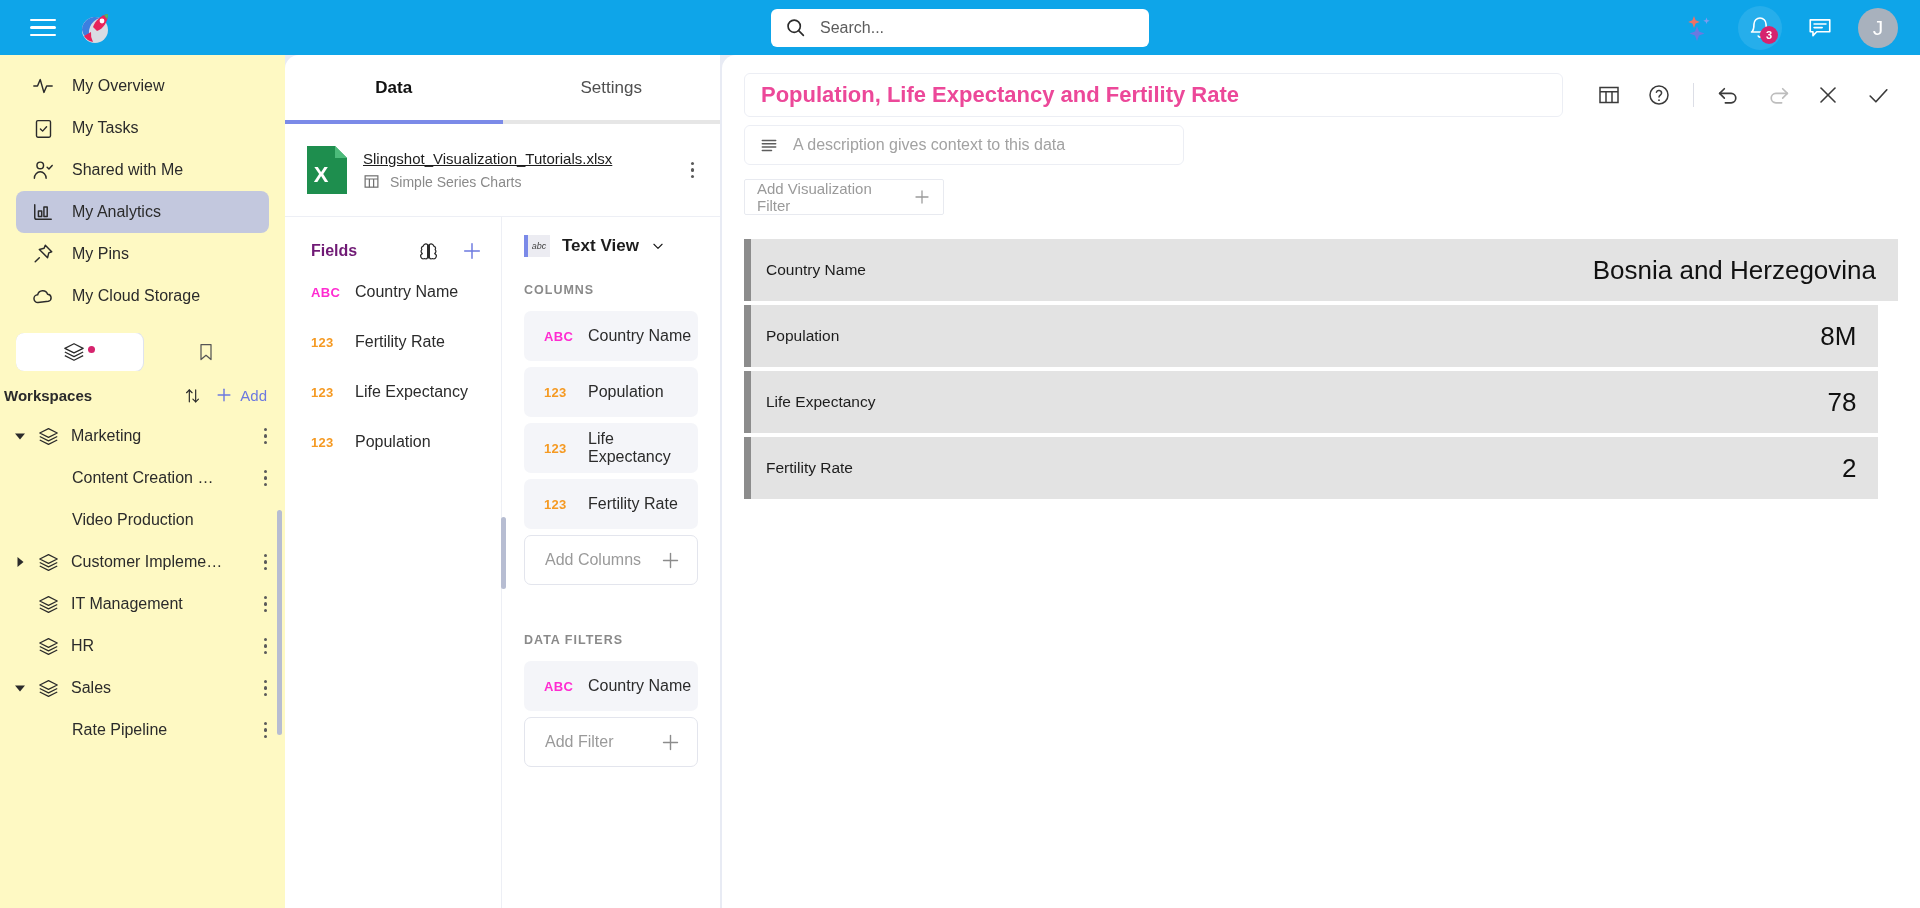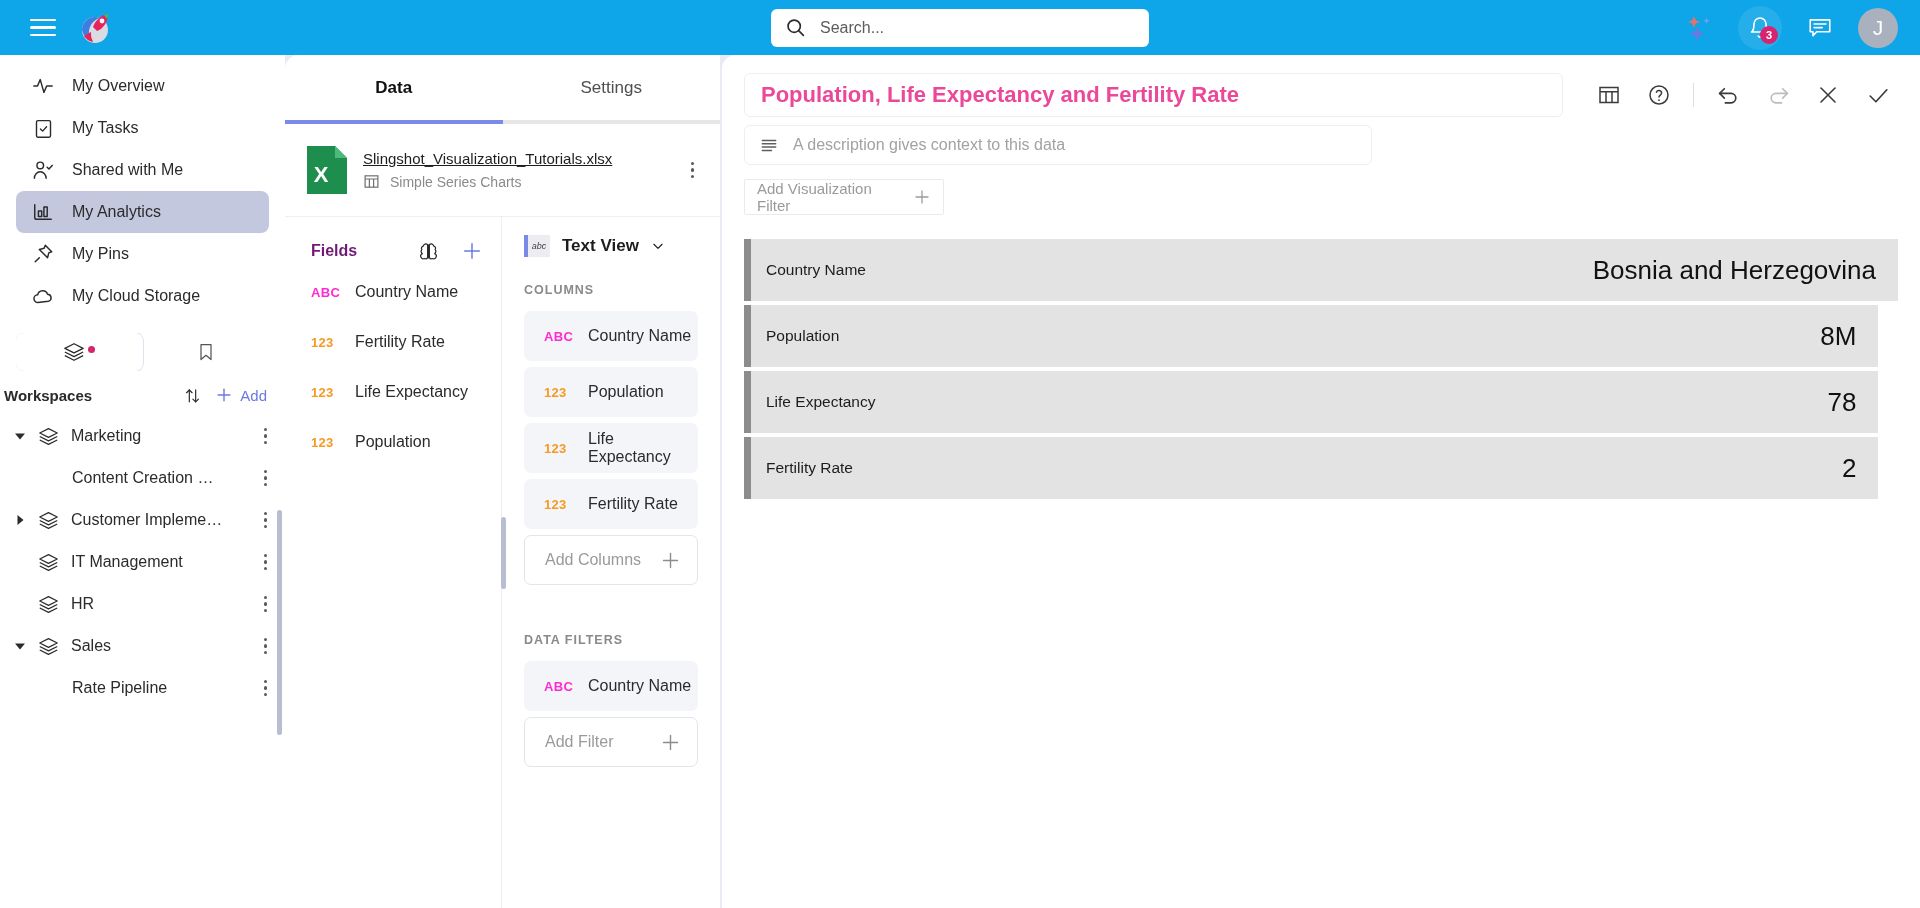--- a/index.html
+++ b/index.html
@@ -59,21 +59,21 @@
     display:flex; align-items:center; justify-content:center;
     font-size:21px; cursor:pointer;
   }
 
   
   .body-row { display:flex; height: 853px; width:100%; }
 
   
   .sidebar {
     width: 285px; flex-shrink:0;
-    background:#ffffff;
+    background:#fef9c3;
     display:flex; flex-direction:column;
     position: relative; overflow:hidden;
   }
   .nav-list { padding-top: 10px; }
   .nav-item {
     height: 42px; margin: 0 16px;
     display:flex; align-items:center; gap:18px;
     padding-left: 16px; border-radius:8px; cursor:pointer;
     color:#2b2b2b; font-size:16px;
   }
@@ -188,21 +188,21 @@
   .title-box {
     flex:1; height: 44px; border:1px solid #eceef4; border-radius:6px;
     display:flex; align-items:center; padding: 0 16px;
   }
   .title-text { font-size:22px; font-weight:bold; color:#ec4899; }
   .tool-icons { display:flex; align-items:center; gap: 10px; padding-left: 12px;}
   .tool-btn { width:40px; height:40px; display:flex; align-items:center; justify-content:center; cursor:pointer; }
   .tool-div { width:1px; height:24px; background:#dcdee6; margin: 0 4px; }
 
   .desc-box {
-    margin-top: 8px; height: 40px; width: 628px;
+    margin-top: 8px; height: 40px; width: 440px;
     border:1px solid #eceef4; border-radius:6px;
     display:flex; align-items:center; gap: 14px; padding: 16px 14px;
   }
   .desc-ph { color:#a2a2a2; font-size:16px; }
 
   .vizfilter {
     margin-top: 14px; width: 200px; height:36px;
     border:1px solid #e8eaf0; border-radius:2px;
     display:flex; align-items:center; padding: 0 12px;
     color:#9a9a9a; font-size:15px; cursor:pointer; gap: 10px;
@@ -422,20 +422,23 @@
 
       <div class="ws-item child">
         <span class="ws-label">Content Creation an…</span>
         <span class="kebab">
             <i></i>
             <i></i>
             <i></i>
           </span>
       </div>
 
+      <div class="ws-item child">
+        <span class="ws-label">Video Production</span>
+      </div>
 
       <div class="ws-item">
         <span class="caret">
           <svg width="10" height="10" viewBox="0 0 10 10">
               <polygon points="2.5,0 8.5,5 2.5,10" fill="#2b2b2b"></polygon>
             </svg>
         </span>
         <span>
           <svg width="21" height="21" viewBox="0 0 24 24" fill="none" stroke="#2b2b2b" stroke-width="1.3" stroke-linejoin="round">
             <polygon points="12,3 22,8 12,13 2,8"></polygon>

